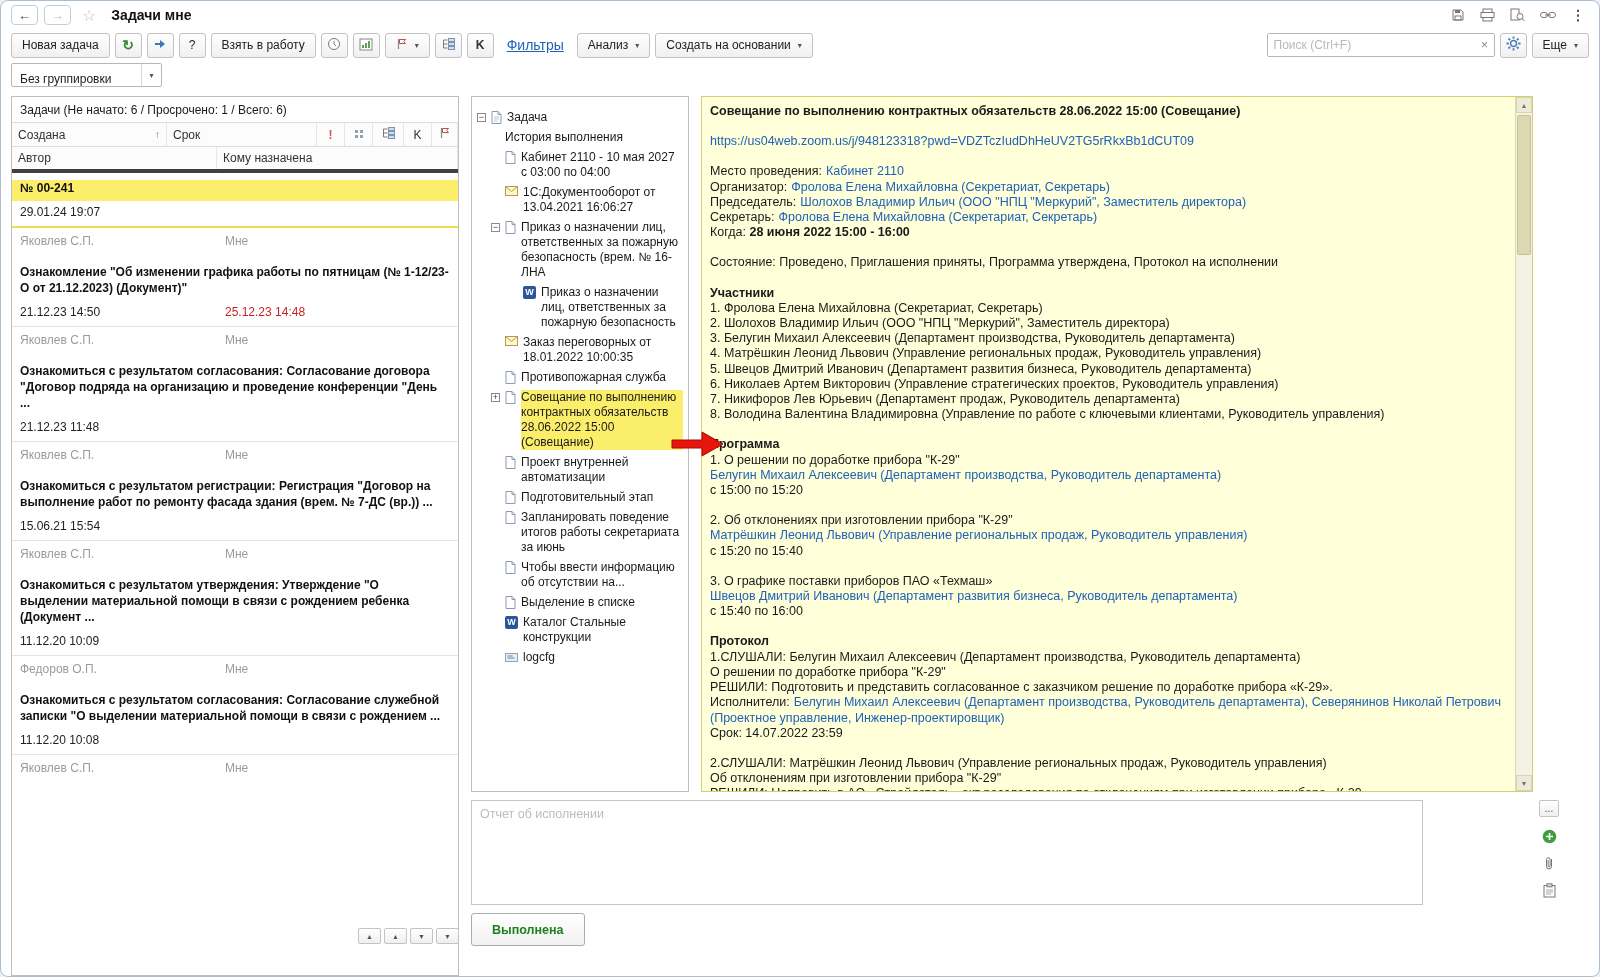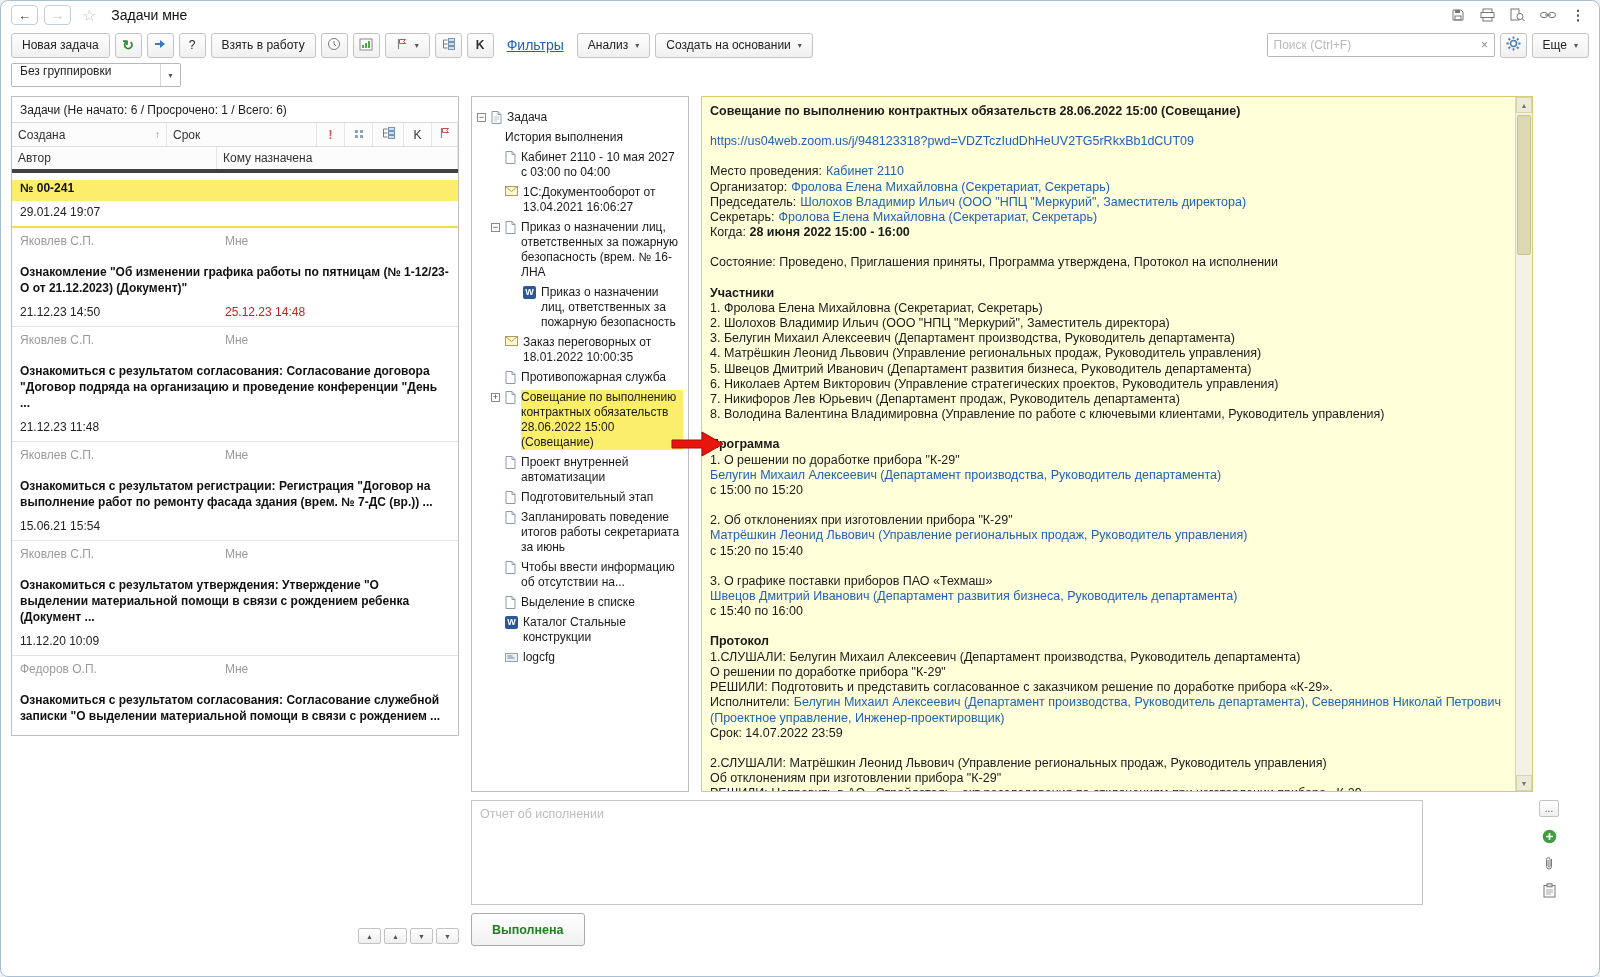--- a/index.html
+++ b/index.html
@@ -4,47 +4,47 @@
 <style>
   *{margin:0;padding:0;box-sizing:border-box}
   html,body{width:1600px;height:977px;background:#eef1f4;font-family:"Liberation Sans",sans-serif;font-size:12px;color:#222}
   .window{position:relative;width:1600px;height:977px;background:#fff;border:1px solid #a9bfd1;border-radius:8px;overflow:hidden}
 
   
   .titlebar{position:absolute;top:0;left:0;right:0;height:28px;display:flex;align-items:center;padding:0 14px 0 10px;gap:6px}
   .navbtn{width:27px;height:20px;border:1px solid #c5cdd5;border-radius:4px;background:#fff;display:inline-flex;align-items:center;justify-content:center;font-size:13px;color:#444;cursor:pointer}
   .navbtn.disabled{color:#c3c3c3}
   .star{color:#c3c3c3;font-size:16px;margin:0 5px}
-  .page-title{font-size:14px;font-weight:normal;color:#111;margin-left:4px}
+  .page-title{font-size:14px;font-weight:bold;color:#111;margin-left:4px}
   .tb-right{margin-left:auto;display:flex;align-items:center;gap:15px;color:#666}
   .tb-right .ic{display:inline-flex;align-items:center;justify-content:center;cursor:pointer}
   .kebab{font-size:14px;color:#555;font-weight:bold;cursor:pointer}
 
   
   .toolbar{position:absolute;top:28px;left:0;right:0;height:32px;display:flex;align-items:center;padding:0 10px;gap:5px}
   .btn{height:25px;border:1px solid #c3c3c3;border-radius:3px;background:linear-gradient(#fefefe,#f0f0f0);padding:0 10px;display:inline-flex;align-items:center;gap:5px;font-size:12px;color:#222;cursor:pointer;white-space:nowrap}
   .iconbtn{width:27px;padding:0;justify-content:center}
   .refresh-glyph{color:#2e8b2e;font-weight:bold;font-size:14px}
   .klabel{font-weight:bold;color:#333}
   .link{color:#2062b8;text-decoration:underline;font-size:14px;margin:0 8px;cursor:pointer}
   .caret{font-size:8px;color:#555;margin-left:2px}
   .search-wrap{margin-left:auto;display:flex;align-items:center;gap:5px}
   .search-box{display:flex;align-items:center;width:228px;height:24px;border:1px solid #b7b7b7;background:#fff;border-radius:2px}
   .search-box input{flex:1;border:none;outline:none;height:100%;padding:0 6px;font:12px "Liberation Sans",sans-serif;color:#333}
   .search-box input::placeholder{color:#b9b9b9}
   .clear-x{width:18px;color:#888;text-align:center;cursor:pointer;font-size:12px}
 
   
   .groupbar{position:absolute;top:61px;left:10px;height:26px;display:flex;align-items:center}
-  .combo{display:flex;align-items:flex-start;width:170px;height:24px;border:1px solid #b7b7b7;background:#fff;border-radius:2px;cursor:pointer}
+  .combo{display:flex;align-items:flex-end;width:151px;height:24px;border:1px solid #b7b7b7;background:#fff;border-radius:2px;cursor:pointer}
   .combo .val{flex:1;padding:0 8px;color:#222}
   .combo .dd{width:20px;height:100%;display:flex;align-items:center;justify-content:center;border-left:1px solid #d7d7d7;color:#555;font-size:8px}
 
   
-  .left-panel{position:absolute;left:10px;top:95px;width:448px;height:640px;border:1px solid #bfbfbf;background:#fff;overflow:hidden}
+  .left-panel{position:absolute;left:10px;top:95px;width:448px;height:880px;border:1px solid #bfbfbf;background:#fff;overflow:hidden}
   .lp-title{padding:6px 8px 5px;border-bottom:1px solid #dcdcdc;color:#1a1a1a}
   .lp-cols{display:grid;grid-template-columns:155px 150px 28px 28px 31px 28px 1fr;background:#fcfcfc;border-bottom:1px solid #dcdcdc}
   .lp-cols .hc{padding:4px 6px;border-right:1px solid #e6e6e6;color:#333;display:flex;align-items:center;gap:16px;min-height:23px}
   .hc-created{justify-content:space-between}
   .sort{color:#777;font-size:10px}
   .hc-ic{justify-content:center}
   .excl{color:#d9534f;font-weight:bold}
   .lp-cols2{display:grid;grid-template-columns:205px 1fr;background:#fcfcfc;border-bottom:4px solid #404040}
   .lp-cols2 .hc{padding:4px 6px;border-right:1px solid #e6e6e6;color:#333;min-height:22px}
   .task{padding:7px 0 9px;cursor:pointer}

